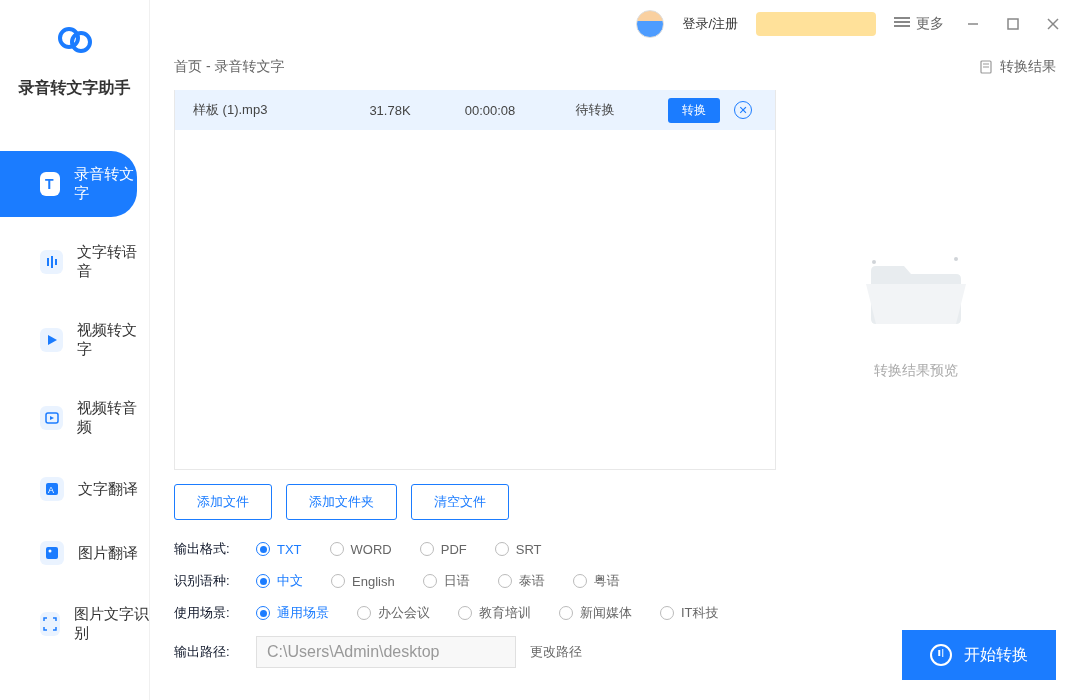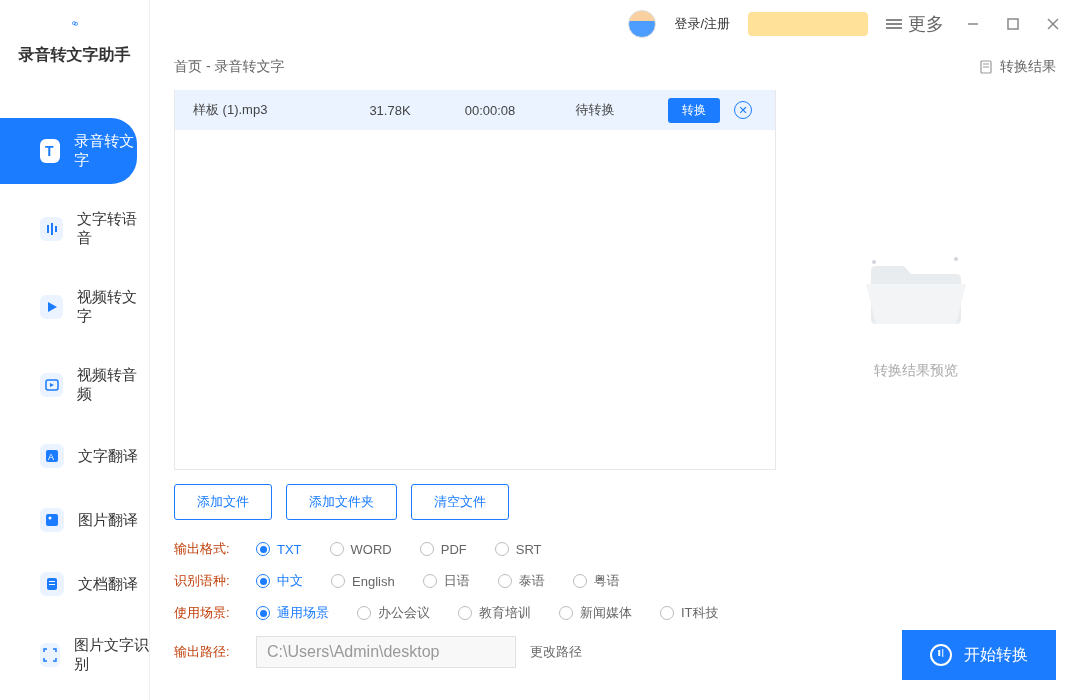--- a/index.html
+++ b/index.html
@@ -10,21 +10,21 @@
 .nav-list { width: 100%; }
 .nav-item { display: flex; align-items: center; padding: 14px 0 14px 40px; cursor: pointer; font-size: 15px; color: #333; margin-bottom: 12px; }
 .nav-item.active { background: #1b7cff; color: #fff; border-radius: 0 26px 26px 0; margin-right: 12px; }
 .nav-icon { width: 24px; height: 24px; margin-right: 14px; display: inline-flex; align-items: center; justify-content: center; background: #eaf3ff; border-radius: 6px; }
 .nav-item.active .nav-icon { background: #fff; }
 .main { flex: 1; display: flex; flex-direction: column; }
 .titlebar { height: 48px; display: flex; align-items: center; justify-content: flex-end; padding: 0 16px; gap: 18px; }
 .avatar { width: 28px; height: 28px; border-radius: 50%; background: linear-gradient(#f9d0a0 40%, #4d9cff 40%); border: 1px solid #ddd; }
 .login-text { font-size: 13px; color: #333; }
 .highlight-pill { width: 120px; height: 24px; background: #ffe19a; border-radius: 4px; }
-.more-btn { display: flex; align-items: center; gap: 6px; font-size: 18px; color: #666; cursor: pointer; }
+.more-btn { display: flex; align-items: flex-start; gap: 6px; font-size: 14px; color: #666; cursor: pointer; }
 .win-btn { width: 22px; height: 22px; display: inline-flex; align-items: center; justify-content: center; cursor: pointer; color: #888; }
 .breadcrumb-row { display: flex; align-items: center; justify-content: space-between; padding: 10px 24px 14px; font-size: 14px; color: #666; }
 .result-link { display: flex; align-items: center; gap: 6px; cursor: pointer; color: #666; }
 .content { flex: 1; display: flex; padding: 0 24px 0; gap: 0; }
 .table-section { flex: 1; display: flex; flex-direction: column; }
 .tbl-header { display: flex; background: #f5f8fb; height: 40px; align-items: center; font-size: 13px; color: #666; text-align: center; }
 .tbl-row { display: flex; height: 40px; align-items: center; font-size: 13px; color: #444; background: #eaf3ff; text-align: center; }
 .col-name { width: 170px; padding-left: 18px; text-align: left; }
 .col-size { width: 90px; }
 .col-dur { width: 110px; }
@@ -32,21 +32,21 @@
 .col-op { width: 130px; display: flex; align-items: center; justify-content: center; gap: 14px; }
 .convert-btn { background: #1b7cff; color: #fff; border: none; padding: 4px 14px; border-radius: 3px; font-size: 12px; cursor: pointer; }
 .del-icon { width: 18px; height: 18px; border: 1.5px solid #1b7cff; border-radius: 50%; display: inline-flex; align-items: center; justify-content: center; color: #1b7cff; cursor: pointer; font-size: 11px; }
 .table-body { flex: 1; border: 1px solid #e8e8e8; border-top: none; }
 .btn-row { display: flex; gap: 14px; padding: 14px 0; }
 .outline-btn { border: 1px solid #1b7cff; color: #1b7cff; background: #fff; padding: 8px 22px; font-size: 13px; cursor: pointer; border-radius: 3px; }
 .preview-pane { width: 280px; display: flex; flex-direction: column; align-items: center; justify-content: center; color: #aaa; font-size: 14px; }
 .folder-placeholder { width: 120px; height: 90px; margin-bottom: 28px; position: relative; }
 .options-zone { padding: 6px 24px 18px; }
 .opt-row { display: flex; align-items: center; margin-bottom: 14px; font-size: 13px; }
-.opt-label { color: #c2410c; margin-right: 16px; min-width: 66px; }
+.opt-label { color: #0f172a; margin-right: 16px; min-width: 66px; }
 .radio-item { display: inline-flex; align-items: center; margin-right: 28px; cursor: pointer; color: #666; }
 .radio-item.sel { color: #1b7cff; }
 .radio-circle { width: 14px; height: 14px; border: 1.5px solid #bbb; border-radius: 50%; margin-right: 7px; display: inline-flex; align-items: center; justify-content: center; }
 .radio-item.sel .radio-circle { border-color: #1b7cff; }
 .radio-item.sel .radio-circle::after { content: ''; width: 7px; height: 7px; background: #1b7cff; border-radius: 50%; }
 .path-input { width: 260px; padding: 6px 10px; border: 1px solid #e0e0e0; background: #f8f8f8; color: #999; font-size: 16px; margin-right: 14px; }
 .change-path { color: #666; cursor: pointer; font-size: 13px; }
 .start-btn { position: absolute; right: 24px; bottom: 20px; background: #1b7cff; color: #fff; border: none; padding: 14px 28px; font-size: 16px; border-radius: 0; cursor: pointer; display: flex; align-items: center; gap: 12px; }
 .start-icon { width: 22px; height: 22px; border: 2px solid #fff; border-radius: 50%; display: inline-flex; align-items: center; justify-content: center; position: relative; }
 .start-icon::before, .start-icon::after { content: ''; position: absolute; width: 1.5px; background: #fff; left: 50%; transform: translateX(-50%); }
@@ -111,30 +111,20 @@
         <span>文字翻译</span>
       </div>
     <div class="nav-item">
         <span class="nav-icon">
           <svg width="16" height="16" viewBox="0 0 16 16">
             <rect x="2" y="2" width="12" height="12" rx="2" fill="#1b7cff"></rect>
             <circle cx="6" cy="6" r="1.5" fill="#fff"></circle>
           </svg>
         </span>
         <span>图片翻译</span>
-      </div>
-    <div class="nav-item">
-        <span class="nav-icon">
-          <svg width="16" height="16" viewBox="0 0 16 16">
-            <rect x="3" y="2" width="10" height="12" rx="2" fill="#1b7cff"></rect>
-            <rect x="5" y="5" width="6" height="1" fill="#fff"></rect>
-            <rect x="5" y="8" width="6" height="1" fill="#fff"></rect>
-          </svg>
-        </span>
-        <span>文档翻译</span>
       </div>
     <div class="nav-item">
         <span class="nav-icon">
           <svg width="16" height="16" viewBox="0 0 16 16">
             <path d="M2 5 V2 H5 M11 2 H14 V5 M14 11 V14 H11 M5 14 H2 V11" fill="none" stroke="#1b7cff" stroke-width="1.5"></path>
           </svg>
         </span>
         <span>图片文字识别</span>
       </div>
   </div>

